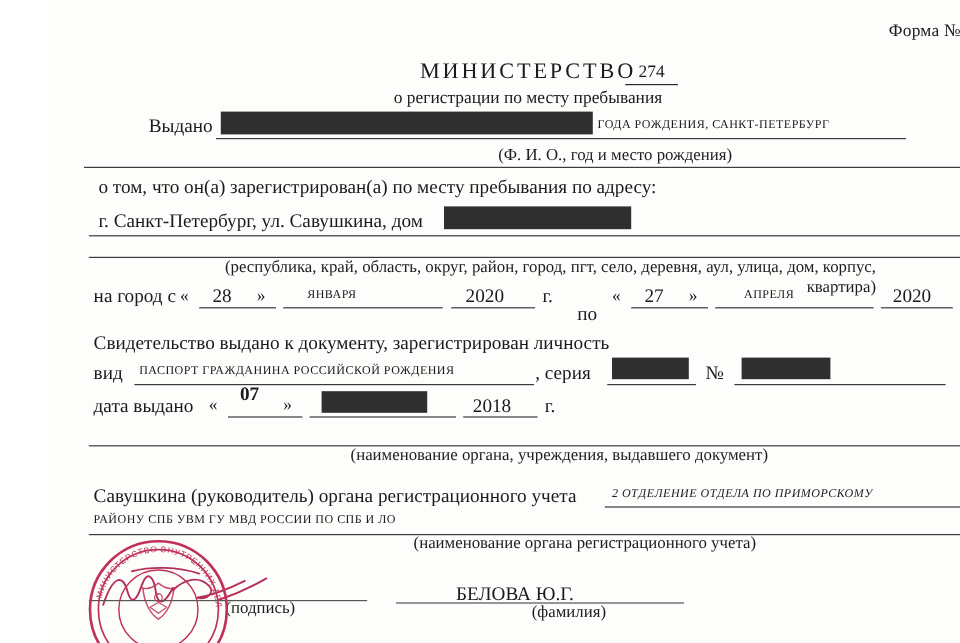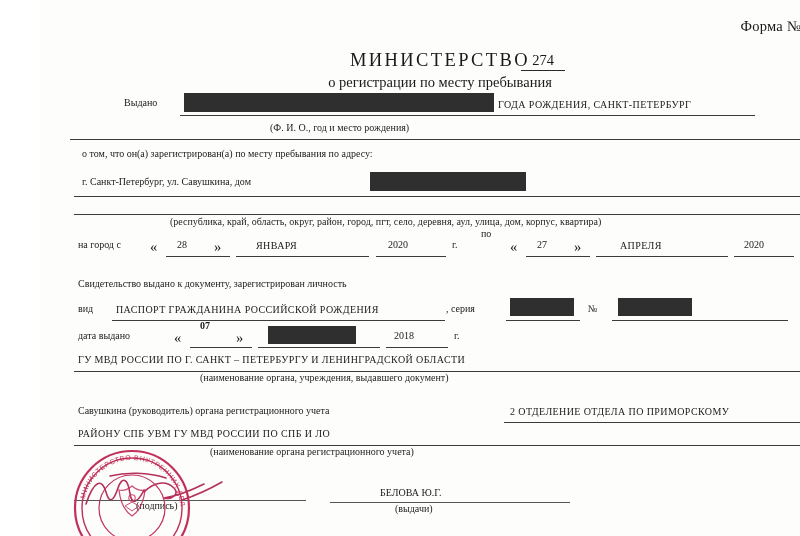--- a/index.html
+++ b/index.html
@@ -56,21 +56,21 @@
     top: 74px;
     left: 0;
     width: 100%;
     text-align: center;
     font-size: 14.5px;
   }
 
   
   .t {
     position: absolute;
-    font-size: 10px;
+    font-size: 16px;
     white-space: nowrap;
   }
   .t.caps {
     font-size: 10px;
     letter-spacing: 0.4px;
   }
 
   
   .rule {
     position: absolute;
@@ -81,22 +81,22 @@
 
   
   .redact {
     position: absolute;
     background: #2f2f2f;
   }
 
   
   .caption {
     position: absolute;
-    font-size: 10px;
-    text-align: left;
+    font-size: 14px;
+    text-align: right;
     color: #1d1d1d;
   }
 
   
   .stamp {
     position: absolute;
     left: 30px;
     top: 446px;
     width: 124px;
     height: 124px;
@@ -151,21 +151,21 @@
   <div class="t quote" style="left:174px; top:239px;">»</div>
   <div class="rule" style="left:126px; top:256px; width:64px;"></div>
 
   <div class="t caps" style="left:216px; top:240px;">ЯНВАРЯ</div>
   <div class="rule" style="left:196px; top:256px; width:133px;"></div>
 
   <div class="t" style="left:348px; top:239px;">2020</div>
   <div class="rule" style="left:336px; top:256px; width:70px;"></div>
   <div class="t" style="left:412px; top:239px;">г.</div>
 
-  <div class="t" style="left:441px; top:228px;">по</div>
+  <div class="t" style="left:441px; top:254px;">по</div>
   <div class="t quote" style="left:470px; top:239px;">«</div>
   <div class="t" style="left:497px; top:239px;">27</div>
   <div class="t quote" style="left:534px; top:239px;">»</div>
   <div class="rule" style="left:486px; top:256px; width:64px;"></div>
 
   <div class="t caps" style="left:580px; top:240px;">АПРЕЛЯ</div>
   <div class="rule" style="left:556px; top:256px; width:132px;"></div>
 
   <div class="t" style="left:704px; top:239px;">2020</div>
   <div class="rule" style="left:694px; top:256px; width:60px;"></div>
@@ -187,47 +187,46 @@
   <div class="t quote" style="left:134px; top:330px;">«</div>
   <div class="t" style="left:160px; top:320px;font-weight:bold;">07</div>
   <div class="t quote" style="left:196px; top:330px;">»</div>
   <div class="rule" style="left:150px; top:347px; width:62px;"></div>
   <div class="redact" style="left:228px; top:326px; width:88px; height:18px;"></div>
   <div class="rule" style="left:218px; top:347px; width:122px;"></div>
   <div class="t" style="left:354px; top:330px;">2018</div>
   <div class="rule" style="left:346px; top:347px; width:62px;"></div>
   <div class="t" style="left:414px; top:330px;">г.</div>
 
-  <div class="t caps" style="left:38px; top:354px;">ГУ  МВД  РОССИИ  ПО  Г. САНКТ – ПЕТЕРБУРГУ  И  ЛЕНИНГРАДСКОЙ ОБЛАСТИ</div>
   <div class="rule" style="left:34px; top:371px; width:736px;"></div>
   <div class="caption" style="left:160px; top:372px; width:440px;">(наименование органа, учреждения, выдавшего документ)</div>
 
   <div class="t" style="left:38px; top:405px;">Савушкина (руководитель) органа регистрационного учета</div>
-  <div class="t caps" style="left:470px; top:406px;">2 ОТДЕЛЕНИЕ ОТДЕЛА  ПО ПРИМОРСКОМУ</div>
+  <div class="t caps" style="left:470px; top:406px;font-style:italic;">2 ОТДЕЛЕНИЕ ОТДЕЛА  ПО ПРИМОРСКОМУ</div>
   <div class="rule" style="left:464px; top:422px; width:306px;"></div>
   <div class="t caps" style="left:38px; top:428px;">РАЙОНУ СПБ УВМ  ГУ  МВД РОССИИ  ПО СПБ  И  ЛО</div>
   <div class="rule" style="left:34px; top:445px; width:736px;"></div>
   <div class="caption" style="left:170px; top:446px; width:420px;">(наименование органа регистрационного учета)</div>
 
   <div class="sign">
     <svg width="150" height="44" viewBox="0 0 150 44">
       <g fill="none" stroke="#b5305c" stroke-width="1.6" stroke-linecap="round">
         <path d="M4 34 C 12 10, 20 8, 24 22 C 27 33, 31 33, 36 18 C 40 6, 46 8, 48 24 C 50 36, 56 32, 62 20"></path>
         <path d="M62 22 C 72 12, 84 10, 92 18 C 98 24, 90 30, 82 28 C 96 26, 110 20, 122 14"></path>
         <path d="M100 30 C 112 26, 126 20, 140 12"></path>
         <path d="M28 6 C 44 2, 66 2, 84 8"></path>
       </g>
     </svg>
   </div>
   <div class="rule thin" style="left:34px; top:500px; width:232px;"></div>
   <div class="caption" style="left:96px; top:500px; width:110px;">(подпись)</div>
 
   <div class="t" style="left:340px; top:487px;">БЕЛОВА Ю.Г.</div>
   <div class="rule thin" style="left:290px; top:502px; width:240px;"></div>
-  <div class="caption" style="left:355px; top:503px; width:110px;">(выдачи)</div>
+  <div class="caption" style="left:355px; top:503px; width:110px;">(фамилия)</div>
 
   <div class="stamp">
     <svg width="124" height="124" viewBox="0 0 124 124">
       <defs>
         <path id="arcTop" d="M 14 62 A 48 48 0 0 1 110 62"></path>
         <path id="arcBottom" d="M 20 62 A 42 42 0 0 0 104 62"></path>
       </defs>
       <g stroke="#c0305a" fill="none">
         <circle cx="62" cy="62" r="57" stroke-width="2.2"></circle>
         <circle cx="62" cy="62" r="50" stroke-width="1.4"></circle>

